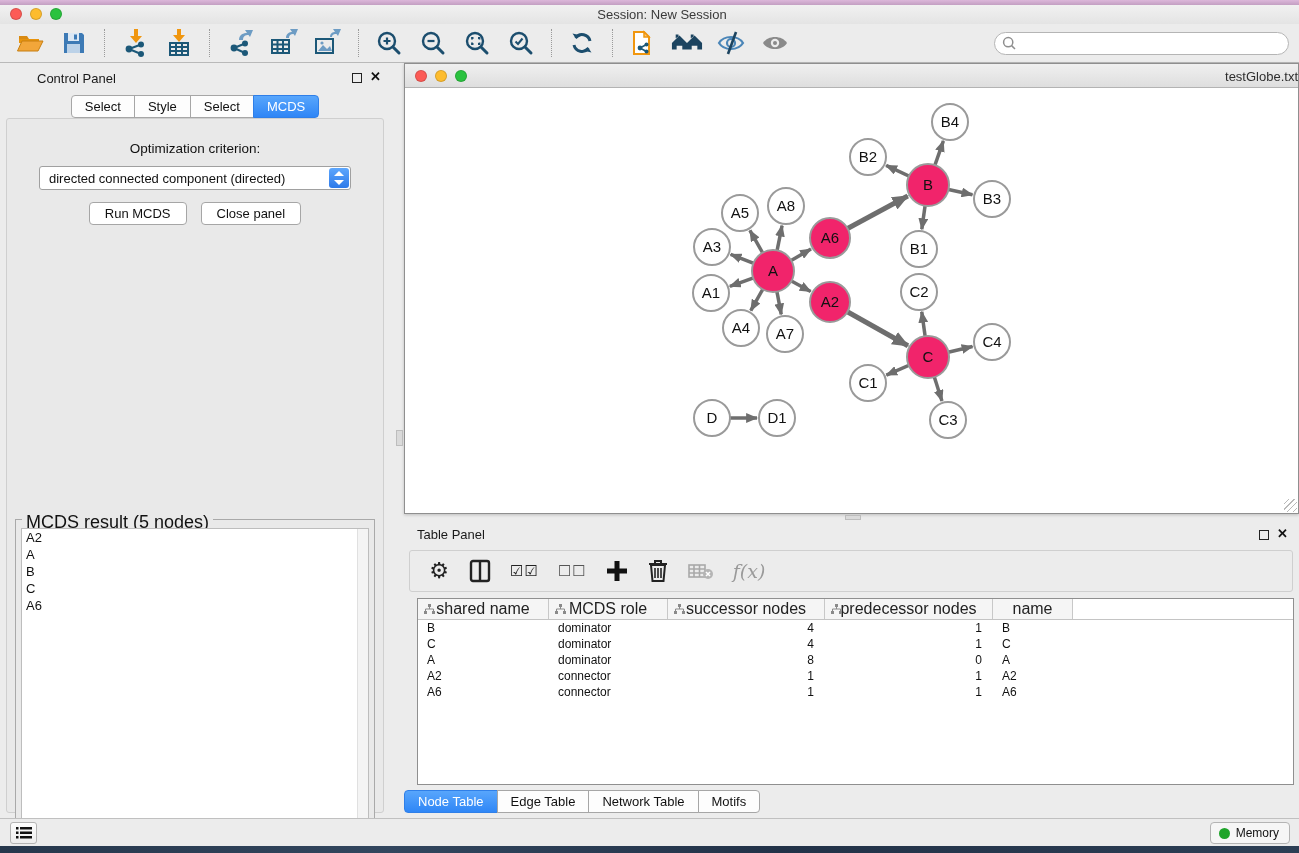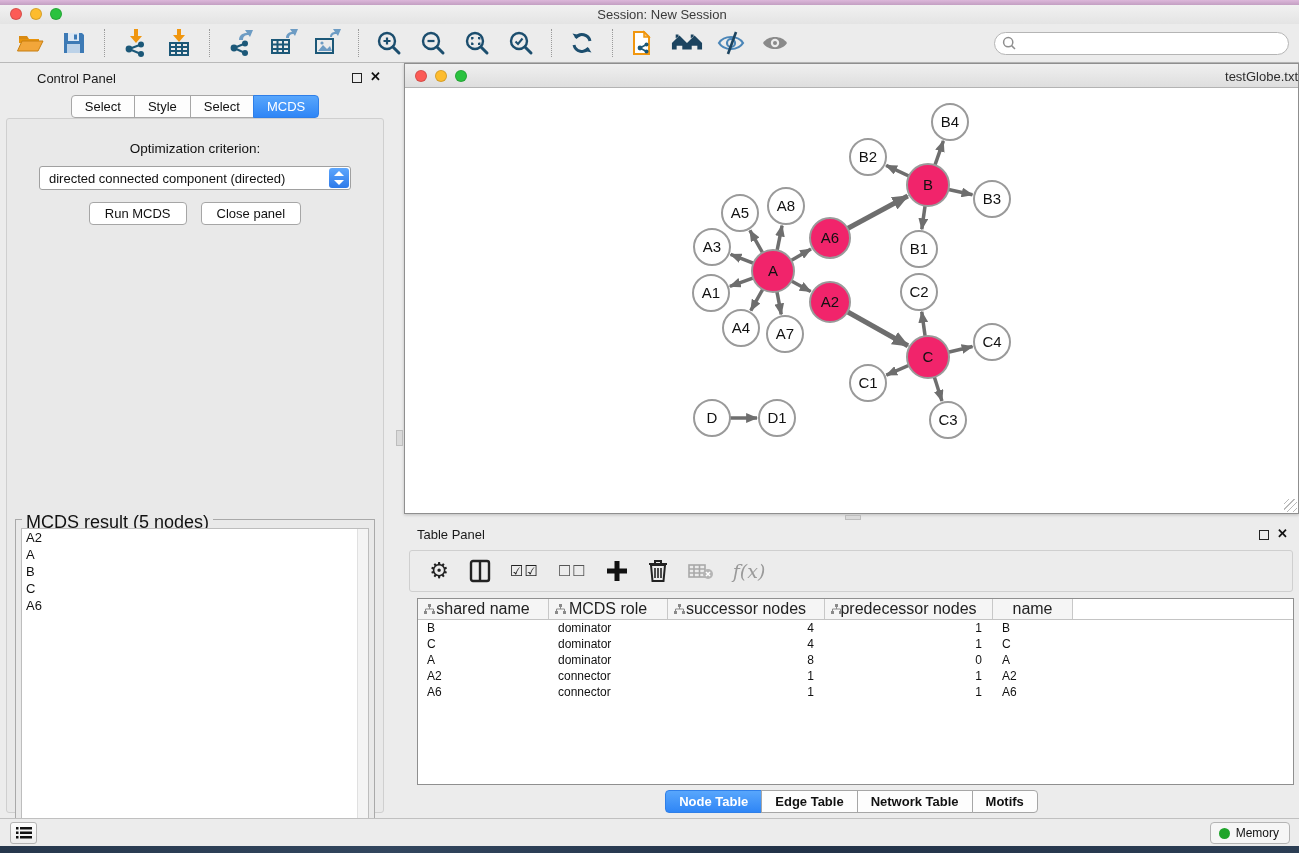--- a/index.html
+++ b/index.html
@@ -104,21 +104,21 @@
   .tp-thead { display:flex; height:21px; border-bottom:1px solid #c4c4c4; background:#f5f5f5; }
   .th-cell { position:relative; display:flex; align-items:center; justify-content:center;
     font-size:16px; color:#222; border-right:1px solid #c8c8c8; height:100%; cursor:pointer; }
   .th-cell .th-icon { position:absolute; left:6px; top:5px; }
   .th-fill { flex:1; background:#fff; border-right:none; cursor:default; }
   .tp-row { display:flex; height:16px; align-items:center; }
   .td-cell { font-size:12px; color:#111; height:100%; line-height:16px; white-space:nowrap; cursor:pointer; }
   .td-left { text-align:left; padding-left:9px; }
   .td-right { text-align:right; padding-right:11px; }
 
-  .tp-tabs { position:absolute; left:0; top:270px; width:100%; display:flex; justify-content:center;font-weight:bold; }
+  .tp-tabs { position:absolute; left:0; top:270px; width:100%; display:flex; justify-content:flex-start; }
 
   
   .statusbar { position:absolute; left:0; top:818px; width:1299px; height:28px;
     background:#ececec; border-top:1px solid #c0c0c0; }
   .list-btn { position:absolute; left:10px; top:3px; width:27px; height:22px;
     background:linear-gradient(#fdfdfd,#ededed); border:1px solid #b4b4b4; border-radius:3px;
     display:flex; align-items:center; justify-content:center; cursor:pointer; }
   .memory-btn { position:absolute; right:9px; top:3px; height:22px; padding:0 10px 0 8px;
     background:#f6f6f6; border:1px solid #b4b4b4; border-radius:4px;
     display:flex; align-items:center; gap:6px; font-size:12px; color:#111; cursor:pointer; }

